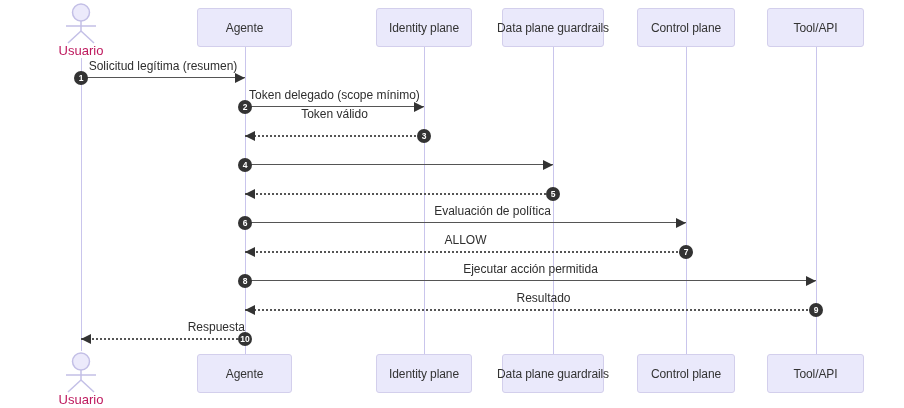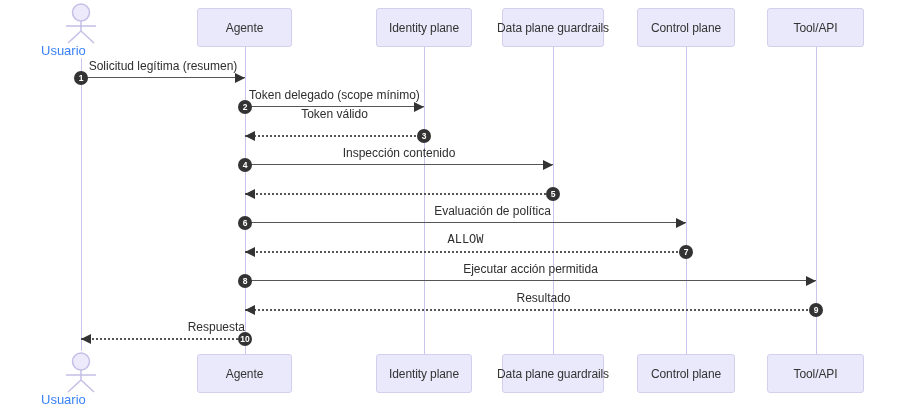--- a/index.html
+++ b/index.html
@@ -6,21 +6,21 @@
   #diagram{
     position:relative;width:904px;height:408px;background:#ffffff;
     font-family:"Liberation Sans", sans-serif;color:#333;overflow:hidden;
   }
   .participant{
     position:absolute;height:39px;background:#eae9fb;border:1px solid #d3cfec;
     border-radius:3px;display:flex;align-items:center;justify-content:center;
     font-size:12px;color:#333;white-space:nowrap;box-sizing:border-box;letter-spacing:-0.1px;
   }
   .lifeline{position:absolute;width:1px;background:#c9c5ec;}
-  .actor-label{position:absolute;width:80px;font-size:13px;color:#3b82f6;white-space:nowrap;}
+  .actor-label{position:absolute;width:80px;text-align:center;font-size:13px;color:#be185d;white-space:nowrap;}
   .msg-label{
     position:absolute;height:16px;line-height:16px;text-align:center;font-size:12px;
     color:#2e2e2e;white-space:nowrap;z-index:3;
   }
   .msg-line{position:absolute;height:0;z-index:1;}
   .msg-line.solid{border-top:1.5px solid #555;}
   .msg-line.dotted{border-top:2px dotted #555;}
   .arr{position:absolute;width:0;height:0;z-index:2;}
   .arr.r{border-top:5px solid transparent;border-bottom:5px solid transparent;border-left:10px solid #333;}
   .arr.l{border-top:5px solid transparent;border-bottom:5px solid transparent;border-right:10px solid #333;}
@@ -100,35 +100,34 @@
   <div class="msg-label" style="left:245px;top:87px;width:179px;">Token delegado (scope mínimo)</div>
   <div class="msg-line solid" style="left:245px;top:106px;width:179px;"></div>
   <div class="arr r" style="left:414px;top:102px;"></div>
   <div class="badge" style="left:238px;top:100px;">2</div>
 
   <div class="msg-label" style="left:245px;top:106px;width:179px;">Token válido</div>
   <div class="msg-line dotted" style="left:245px;top:135px;width:179px;"></div>
   <div class="arr l" style="left:245px;top:131px;"></div>
   <div class="badge" style="left:417px;top:129px;">3</div>
 
-  <div class="msg-label" style="left:245px;top:145px;width:308px;">Inspección contenido</div>
   <div class="msg-line solid" style="left:245px;top:164px;width:308px;"></div>
   <div class="arr r" style="left:543px;top:160px;"></div>
   <div class="badge" style="left:238px;top:158px;">4</div>
 
   <div class="msg-line dotted" style="left:245px;top:193px;width:308px;"></div>
   <div class="arr l" style="left:245px;top:189px;"></div>
   <div class="badge" style="left:546px;top:187px;">5</div>
 
   <div class="msg-label" style="left:245px;top:203px;width:441px;padding-left:27px;">Evaluación de política</div>
   <div class="msg-line solid" style="left:245px;top:222px;width:441px;"></div>
   <div class="arr r" style="left:676px;top:218px;"></div>
   <div class="badge" style="left:238px;top:216px;">6</div>
 
-  <div class="msg-label" style="left:245px;top:232px;width:441px;font-family:Liberation Mono, monospace;">ALLOW</div>
+  <div class="msg-label" style="left:245px;top:232px;width:441px;">ALLOW</div>
   <div class="msg-line dotted" style="left:245px;top:251px;width:441px;"></div>
   <div class="arr l" style="left:245px;top:247px;"></div>
   <div class="badge" style="left:679px;top:245px;">7</div>
 
   <div class="msg-label" style="left:245px;top:261px;width:571px;text-align:center;">Ejecutar acción permitida</div>
   <div class="msg-line solid" style="left:245px;top:280px;width:571px;"></div>
   <div class="arr r" style="left:806px;top:276px;"></div>
   <div class="badge" style="left:238px;top:274px;">8</div>
 
   <div class="msg-label" style="left:245px;top:290px;width:571px;padding-left:13px;">Resultado</div>

